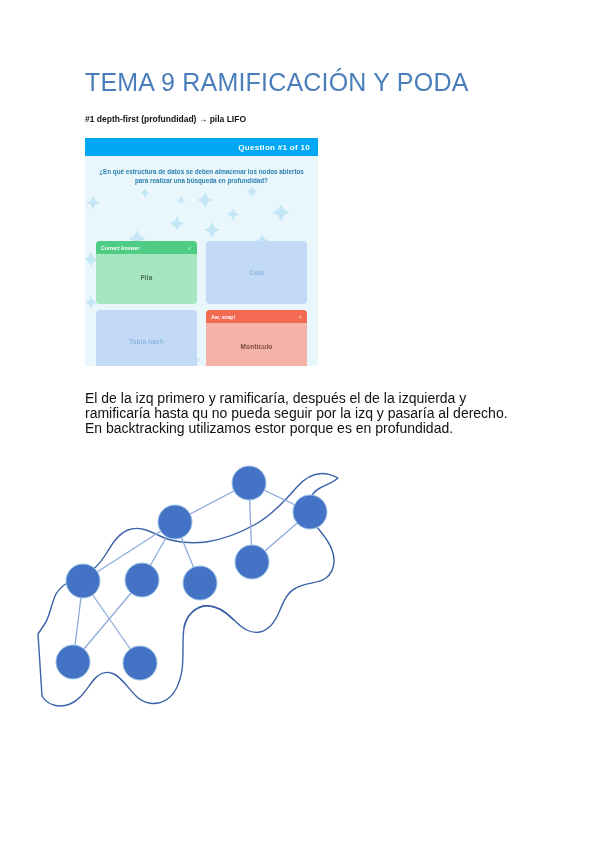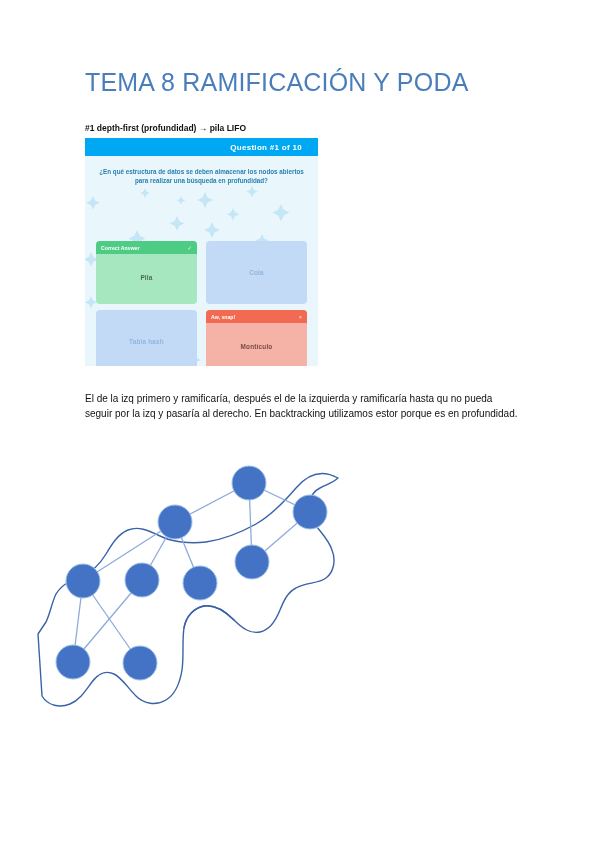--- a/index.html
+++ b/index.html
@@ -20,46 +20,45 @@
     color:#4a7ebb;
     font-weight:400;
     letter-spacing:0.2px;
     white-space:nowrap;
   }
   .subtitle{
     position:absolute;left:85px;top:113px;
     font-size:8.5px;line-height:12px;
     font-weight:bold;color:#111;
     white-space:nowrap;
-    margin-top:9px;
   }
   .para{
     position:absolute;left:85px;width:434px;
-    font-size:10px;line-height:15px;
+    font-size:14px;line-height:15px;
     color:#111;
     text-align:left;
   }
   .para-mid{top:391px;}
   .para-bottom{top:722px;font-size:8.6px;}
 
   
   .quiz{
     position:absolute;left:85px;top:138px;
     width:233px;height:228px;
     background:#e9f7fd;
     overflow:hidden;
   }
   .quiz-header{
     position:absolute;left:0;top:0;width:100%;height:18px;
     background:#00a8f3;
     display:flex;align-items:center;justify-content:flex-end;
   }
   .quiz-header span{
     color:#ffffff;font-weight:bold;font-size:8px;
-    letter-spacing:0.3px;padding-right:16px;
+    letter-spacing:0.3px;padding-right:8px;
   }
   .quiz-body{
     position:absolute;left:0;top:18px;width:100%;bottom:0;
     background:#e9f7fd;
   }
   .stars{position:absolute;inset:0;pointer-events:none;}
   .question{
     position:absolute;left:14px;right:14px;top:11px;
     text-align:center;
     color:#2b7fae;
@@ -99,21 +98,21 @@
   .diagram{
     position:absolute;left:20px;top:450px;
     width:320px;height:265px;
   }
 </style>
 </head>
 <body>
 
 <div class="page">
 
-  <div class="doc-title">TEMA 8 RAMIFICACIÓN Y PODA</div>
+  <div class="doc-title">TEMA 9 RAMIFICACIÓN Y PODA</div>
 
   <div class="subtitle">#1 depth-first (profundidad) → pila LIFO</div>
 
   <div class="quiz">
 
     <div class="quiz-header">
       <span>Question #1 of 10</span>
     </div>
 
     <div class="quiz-body">

